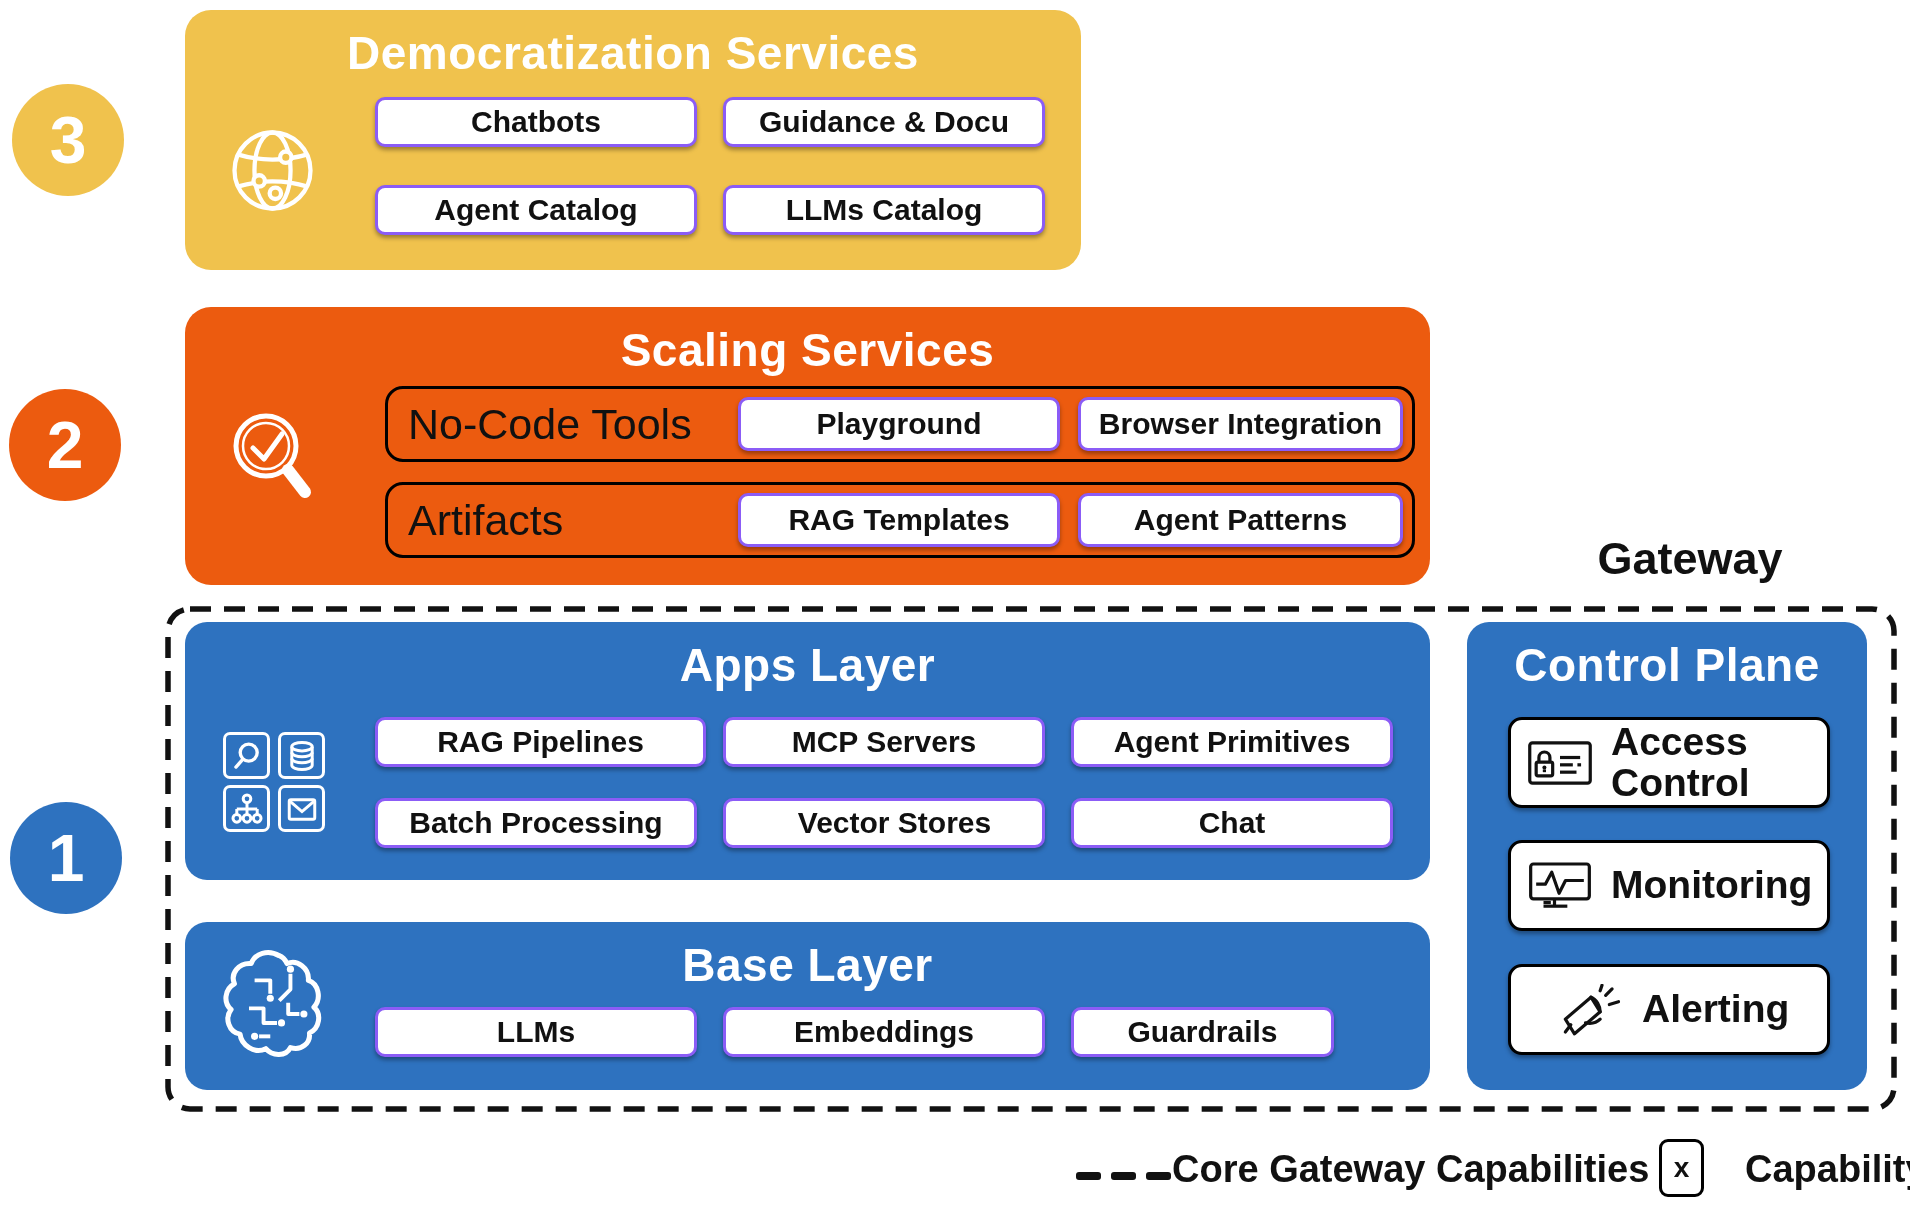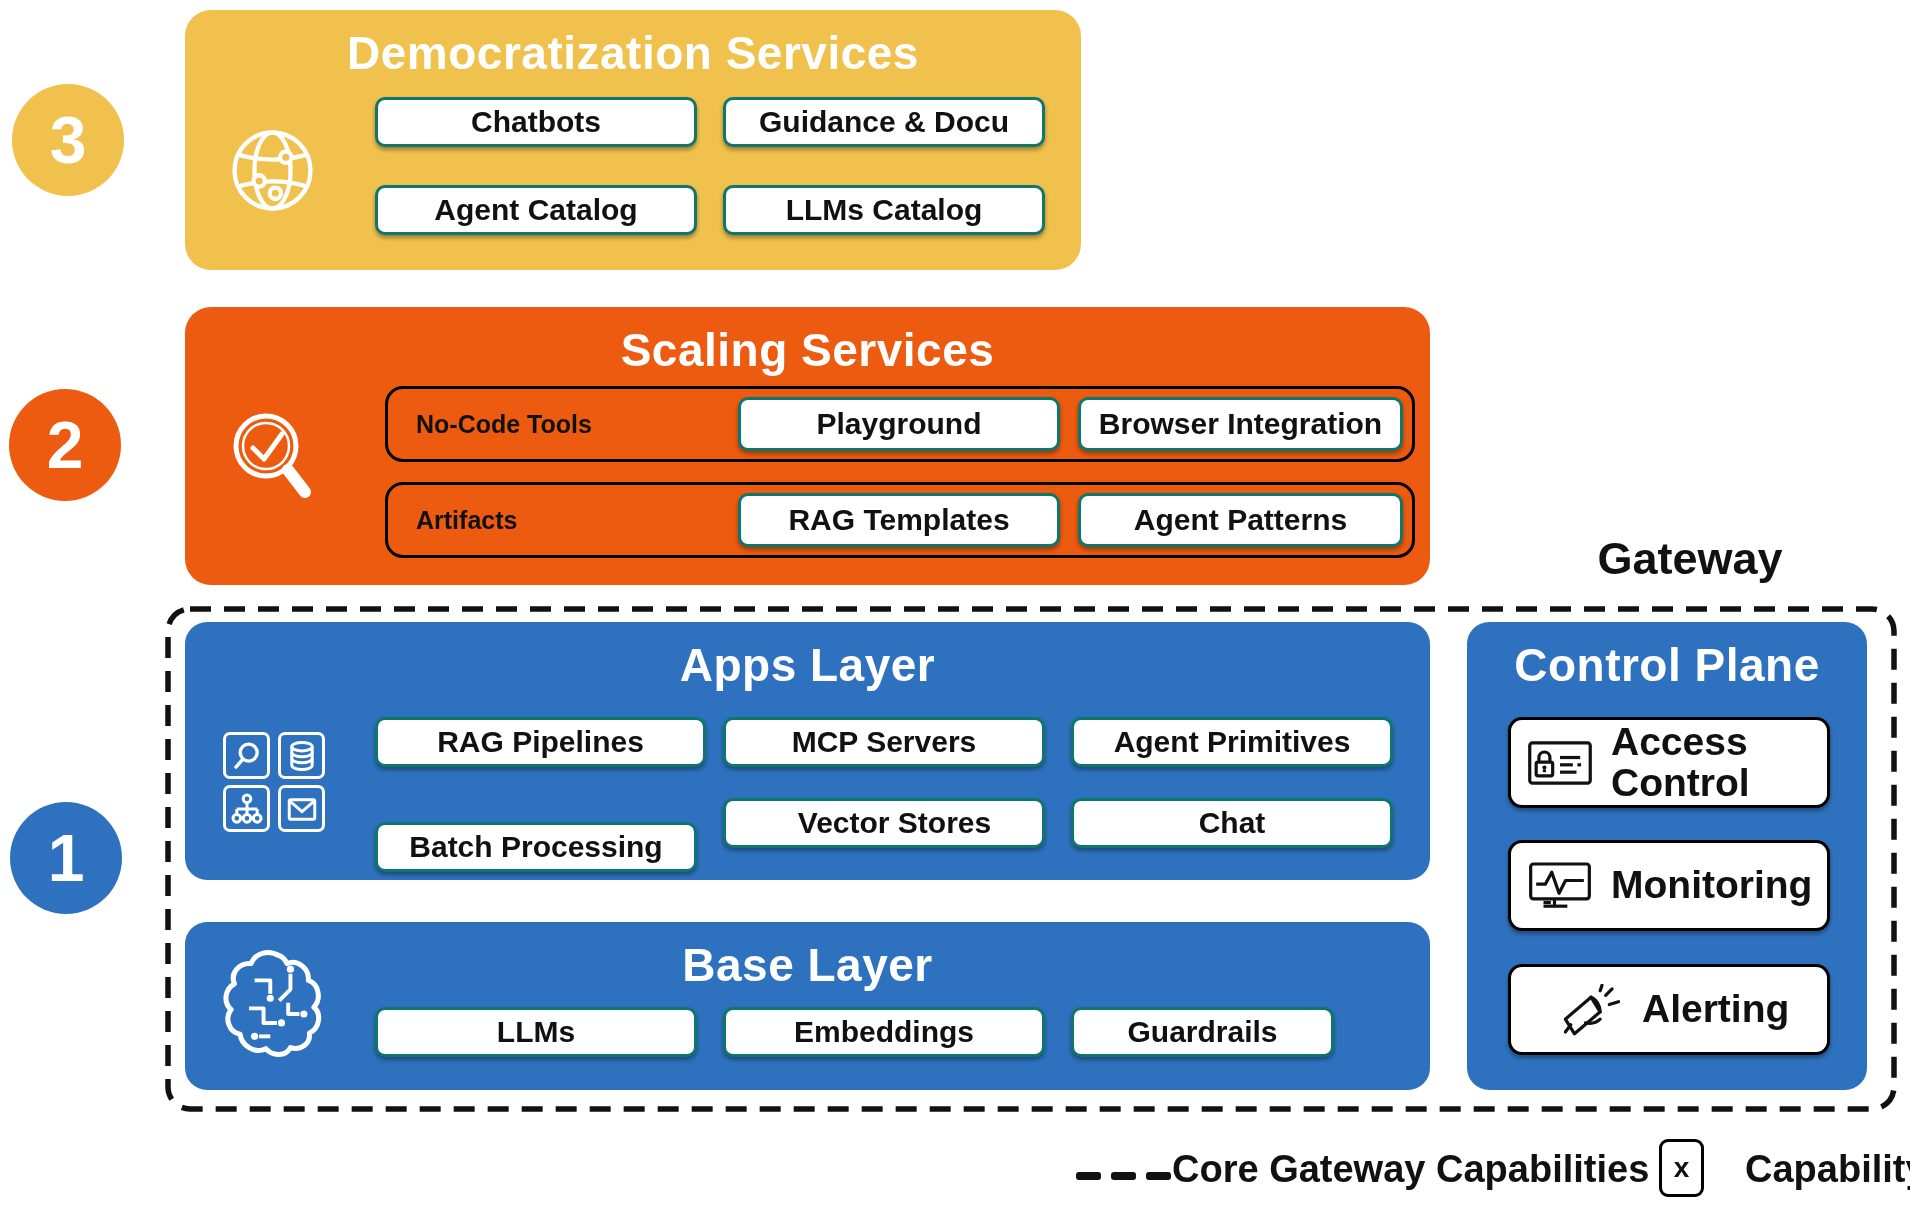--- a/index.html
+++ b/index.html
@@ -5,28 +5,28 @@
   html,body{margin:0;padding:0;background:#fff;}
   #canvas{position:relative;width:1910px;height:1212px;background:#fff;overflow:hidden;
           font-family:"Liberation Sans","DejaVu Sans",sans-serif;color:#111;}
   .abs{position:absolute;}
   .num-circle{position:absolute;width:112px;height:112px;border-radius:50%;
       display:flex;align-items:center;justify-content:center;
       color:#fff;font-size:66px;font-weight:bold;}
   .layer-box{position:absolute;border-radius:26px;}
   .box-title{position:absolute;left:0;right:0;top:16px;text-align:center;
       color:#fff;font-size:46px;font-weight:bold;letter-spacing:.5px;}
-  .cap-btn{position:absolute;height:50px;background:#fff;border:3px solid #0f766e;
+  .cap-btn{position:absolute;height:50px;background:#fff;border:3px solid #8b5cf6;
       border-radius:10px;display:flex;align-items:center;justify-content:center;
       font-size:30px;font-weight:bold;color:#111;box-shadow:0 3px 4px rgba(0,0,0,.35);
       box-sizing:border-box;}
   .group{position:absolute;left:200px;width:1030px;height:76px;border:3px solid #000;
       border-radius:18px;box-sizing:border-box;}
   .group-label{position:absolute;left:20px;top:0;bottom:0;display:flex;align-items:center;
-      font-size:25px;font-weight:bold;color:#111;margin-left:8px;}
+      font-size:43px;font-weight:normal;color:#111;}
   .group .cap-btn{top:8px;height:54px;}
   .cp-btn{position:absolute;left:41px;width:322px;height:91px;background:#fff;
       border:3px solid #000;border-radius:14px;display:flex;align-items:center;
       gap:18px;padding-left:16px;font-size:39px;font-weight:bold;color:#111;
       box-sizing:border-box;box-shadow:0 3px 4px rgba(0,0,0,.35);text-align:left;line-height:1.05;}
   .cp-btn .lbl{max-width:180px;}
   .tile{position:absolute;width:47px;height:47px;border:3.5px solid #fff;border-radius:7px;
       box-sizing:border-box;display:flex;align-items:center;justify-content:center;}
   .gateway-label{position:absolute;left:1560px;top:533px;width:260px;text-align:center;
       font-size:45px;font-weight:bold;color:#111;}
@@ -130,21 +130,21 @@
         <svg width="34" height="34" viewBox="0 0 40 40" fill="none" stroke="#fff" stroke-width="3.5">
           <rect x="5" y="9" width="30" height="23" rx="2"></rect>
           <polyline points="6,11 20,23 34,11"></polyline>
         </svg>
       </div>
     </div>
 
     <div class="cap-btn" style="left:190px;top:95px;width:331px;">RAG Pipelines</div>
     <div class="cap-btn" style="left:538px;top:95px;width:322px;">MCP Servers</div>
     <div class="cap-btn" style="left:886px;top:95px;width:322px;">Agent Primitives</div>
-    <div class="cap-btn" style="left:190px;top:176px;width:322px;margin-top:24px;">Batch Processing</div>
+    <div class="cap-btn" style="left:190px;top:176px;width:322px;">Batch Processing</div>
     <div class="cap-btn" style="left:538px;top:176px;width:322px;padding-left:21px;">Vector Stores</div>
     <div class="cap-btn" style="left:886px;top:176px;width:322px;">Chat</div>
   </div>
 
   <div class="layer-box" style="left:185px;top:922px;width:1245px;height:168px;background:var(--blue);border-radius:22px;">
     <div class="box-title">Base Layer</div>
     <span class="abs" style="left:36px;top:24px;">
       <svg width="112" height="118" viewBox="0 0 100 104" fill="none" stroke="#fff" stroke-width="4.5" stroke-linejoin="round">
         <path d="M52,8 C42,2 30,6 27,15 C16,14 8,24 12,33 C3,38 2,50 9,56 C3,64 7,76 17,78
                  C18,88 30,96 40,91 C46,98 58,98 62,90 C72,93 80,86 79,77

